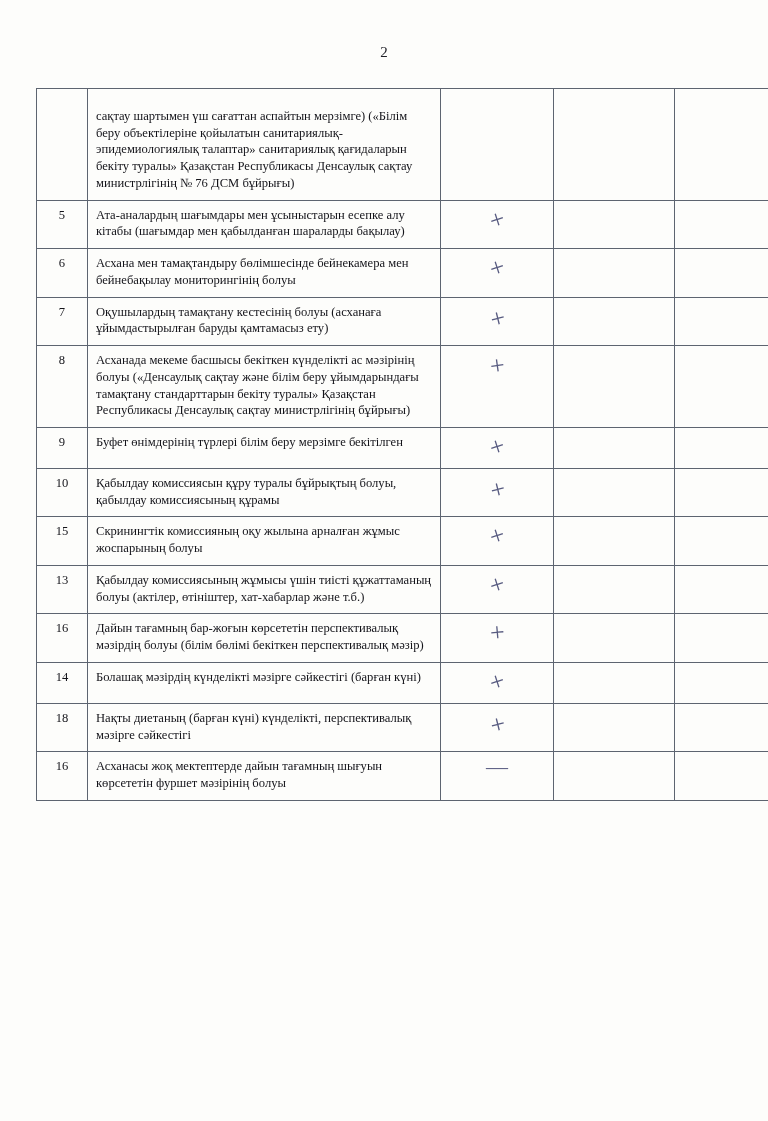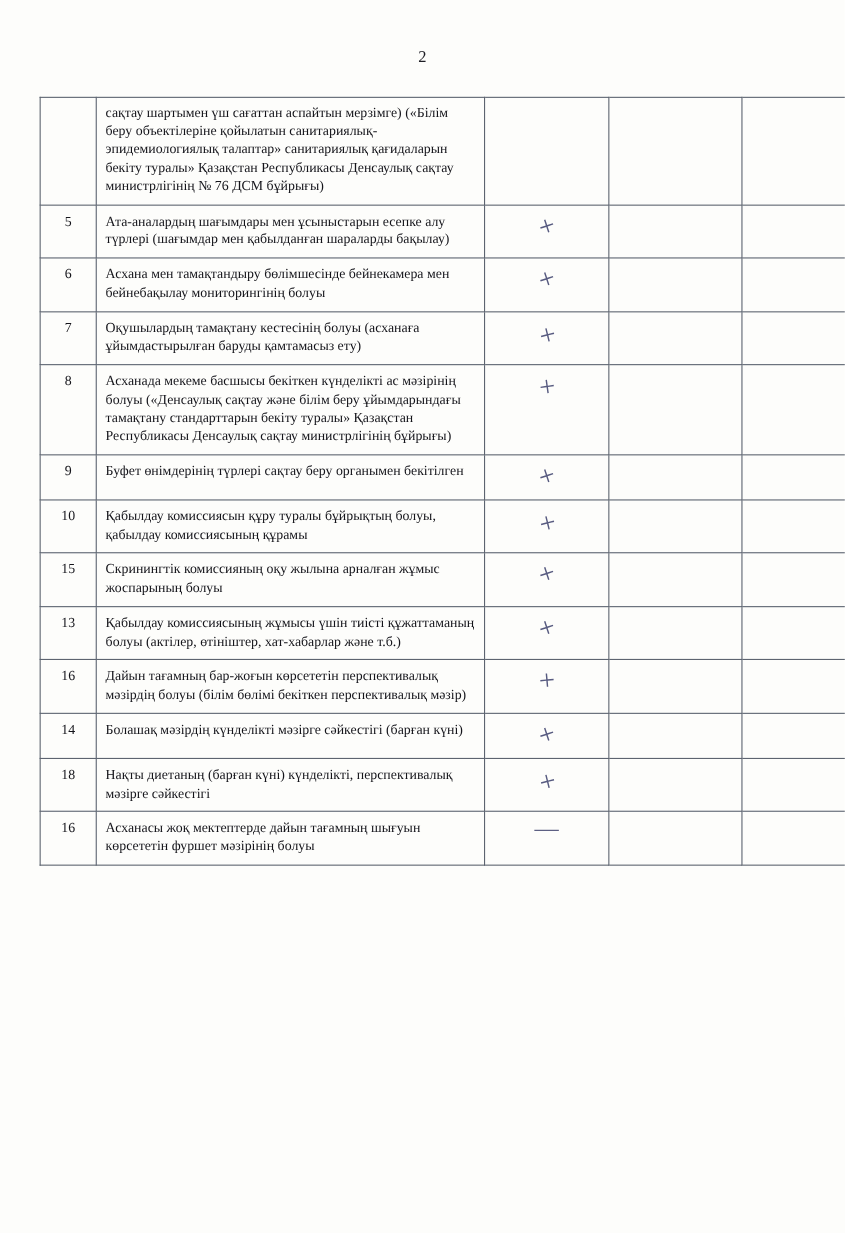--- a/index.html
+++ b/index.html
@@ -76,21 +76,21 @@
     font-size: 26px;
     line-height: 1;
     color: #3b3f6b;
     opacity: 0.85;
   }
   .mark.plus-a { transform: rotate(-14deg) translateY(2px); }
   .mark.plus-b { transform: rotate(-8deg) translateY(1px); }
   .mark.plus-c { transform: rotate(-18deg); }
   .mark.plus-d { transform: rotate(-5deg); }
   .mark.dash { font-size: 22px; transform: translateY(-2px); }
-  .row-first td.col-text { padding-top: 5px; }
+  .row-first td.col-text { padding-top: 19px; }
 </style>
 </head>
 <body>
 
 <div class="page">
 
   <div class="page-number">2</div>
 
   <div class="table-wrap">
     <table class="checklist">
@@ -99,21 +99,21 @@
         <tr class="row-first">
           <td class="col-num"></td>
           <td class="col-text">сақтау шартымен үш сағаттан аспайтын мерзімге) («Білім беру объектілеріне қойылатын санитариялық-эпидемиологиялық талаптар» санитариялық қағидаларын бекіту туралы» Қазақстан Республикасы Денсаулық сақтау министрлігінің № 76 ДСМ бұйрығы)</td>
           <td class="col-mark"><span class="mark plus-a"></span></td>
           <td class="col-blank1"></td>
           <td class="col-blank2"></td>
         </tr>
 
         <tr>
           <td class="col-num">5</td>
-          <td class="col-text">Ата-аналардың шағымдары мен ұсыныстарын есепке алу түрлері (шағымдар мен қабылданған шараларды бақылау)</td>
+          <td class="col-text">Ата-аналардың шағымдары мен ұсыныстарын есепке алу кітабы (шағымдар мен қабылданған шараларды бақылау)</td>
           <td class="col-mark"><span class="mark plus-c">+</span></td>
           <td class="col-blank1"></td>
           <td class="col-blank2"></td>
         </tr>
 
         <tr>
           <td class="col-num">6</td>
           <td class="col-text">Асхана мен тамақтандыру бөлімшесінде бейнекамера мен бейнебақылау мониторингінің болуы</td>
           <td class="col-mark"><span class="mark plus-c">+</span></td>
           <td class="col-blank1"></td>
@@ -131,21 +131,21 @@
         <tr>
           <td class="col-num">8</td>
           <td class="col-text">Асханада мекеме басшысы бекіткен күнделікті ас мәзірінің болуы («Денсаулық сақтау және білім беру ұйымдарындағы тамақтану стандарттарын бекіту туралы» Қазақстан Республикасы Денсаулық сақтау министрлігінің бұйрығы)</td>
           <td class="col-mark"><span class="mark plus-b">+</span></td>
           <td class="col-blank1"></td>
           <td class="col-blank2"></td>
         </tr>
 
         <tr>
           <td class="col-num">9</td>
-          <td class="col-text">Буфет өнімдерінің түрлері сақтау беру органымен бекітілген</td>
+          <td class="col-text">Буфет өнімдерінің түрлері білім беру мерзімге бекітілген</td>
           <td class="col-mark"><span class="mark plus-c">+</span></td>
           <td class="col-blank1"></td>
           <td class="col-blank2"></td>
         </tr>
 
         <tr>
           <td class="col-num">10</td>
           <td class="col-text">Қабылдау комиссиясын құру туралы бұйрықтың болуы, қабылдау комиссиясының құрамы</td>
           <td class="col-mark"><span class="mark plus-a">+</span></td>
           <td class="col-blank1"></td>

